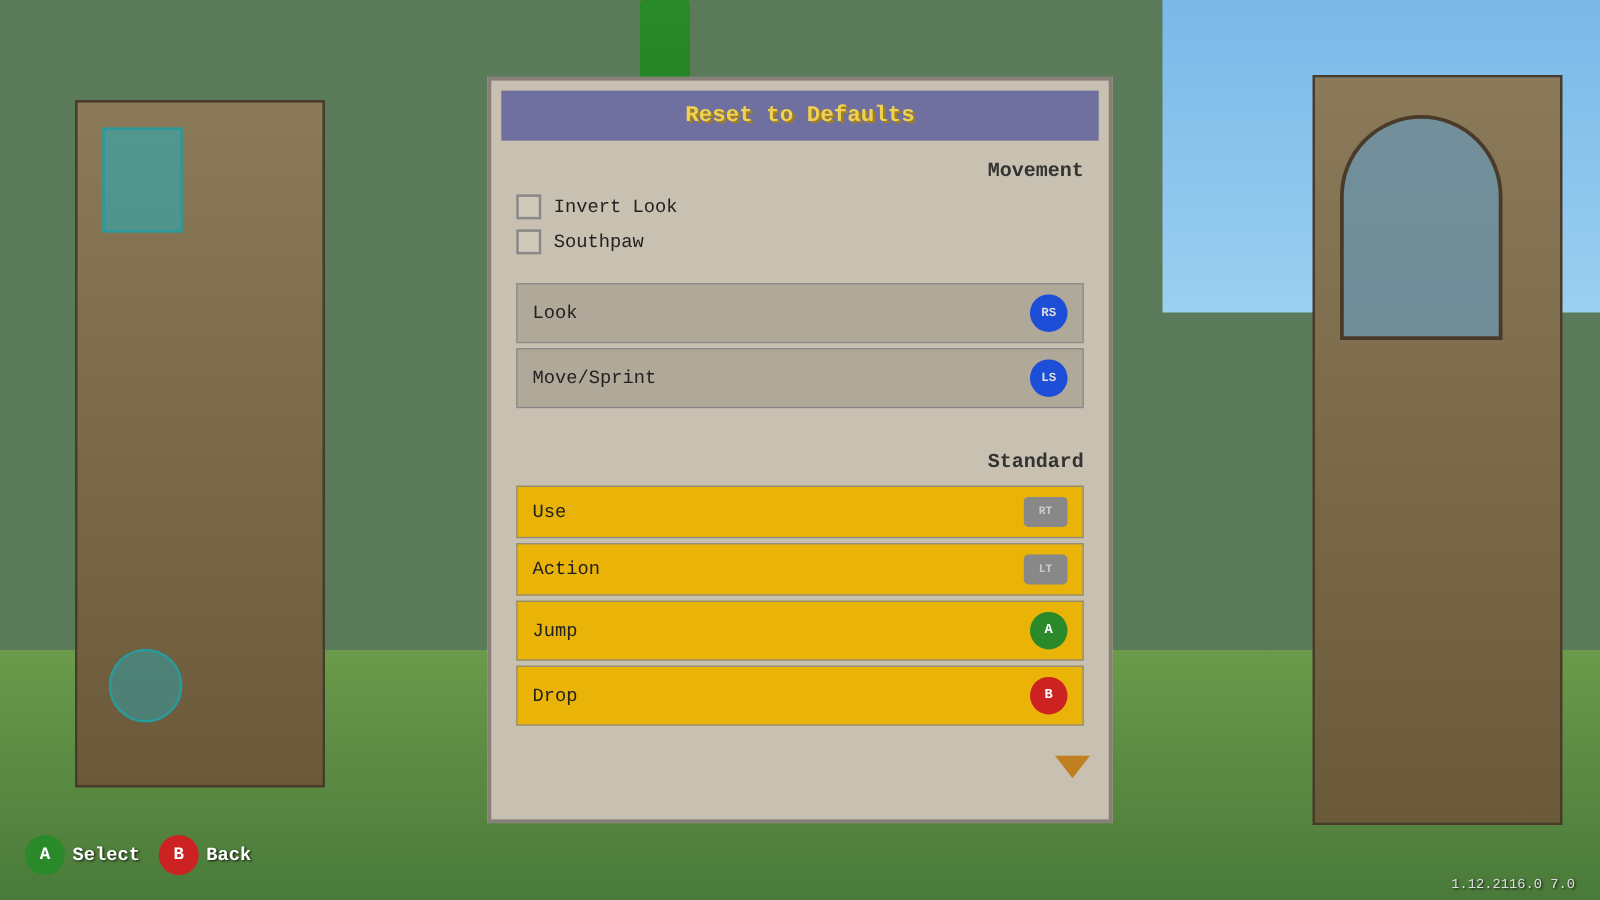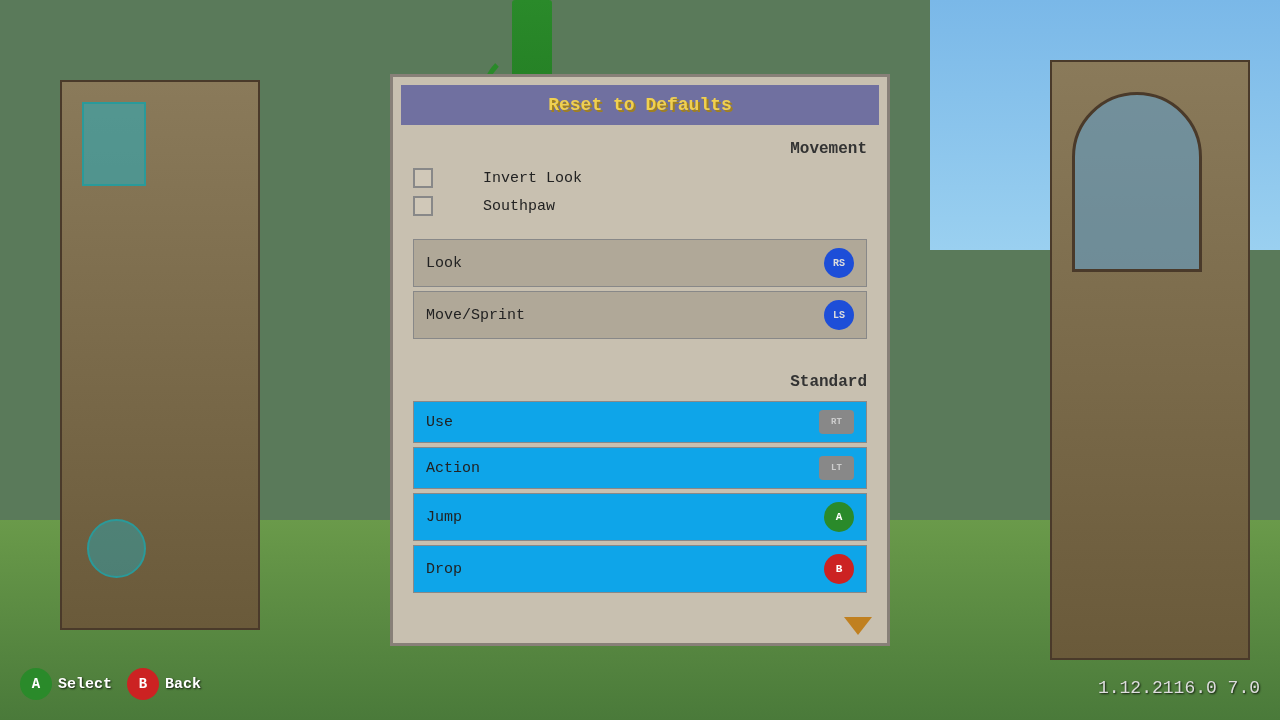--- a/index.html
+++ b/index.html
@@ -98,21 +98,21 @@
     
     .dialog {
       position: absolute;
       left: 50%;
       top: 50%;
       transform: translate(-50%, -50%);
       width: 500px;
       background: #c8c0b0;
       border: 3px solid #888078;
       z-index: 10;
-      padding-bottom: 3px;
+      padding-bottom: 28px;
     }
 
     .dialog-header {
       background: #7070a0;
       border: 2px solid #5050808;
       margin: 8px 8px 0 8px;
       padding: 10px 15px;
       text-align: center;
       cursor: pointer;
     }
@@ -151,35 +151,34 @@
       background: #d0c8b8;
       border: 2px solid #888;
       display: inline-block;
       flex-shrink: 0;
     }
 
     .checkbox-label {
       font-family: 'Courier New', monospace;
       font-size: 15px;
       color: #222;
-      margin-left: 40px;
     }
 
     .control-row {
       display: flex;
       align-items: center;
       justify-content: space-between;
       background: #b0a898;
       border: 1px solid #888;
       padding: 8px 12px;
       margin-bottom: 4px;
     }
 
     .control-row.darker {
-      background: #0ea5e9;
+      background: #eab308;
     }
 
     .control-label {
       font-family: 'Courier New', monospace;
       font-size: 15px;
       color: #222;
     }
 
     .control-badge {
       width: 30px;
@@ -276,25 +275,25 @@
       color: white;
       font-family: Liberation Mono, monospace;
       font-size: 15px;
       font-weight: bold;
       text-shadow: 1px 1px 2px rgba(0,0,0,0.8);
     }
 
     
     .version {
       position: absolute;
-      bottom: 22px;
+      bottom: 6px;
       right: 20px;
       color: #ddd;
       font-family: 'Courier New', monospace;
-      font-size: 18px;
+      font-size: 11px;
       z-index: 10;
       text-shadow: 1px 1px 2px rgba(0,0,0,0.8);
     }
 
     .sky-area {
       position: absolute;
       top: 0;
       right: 0;
       width: 350px;
       height: 250px;

